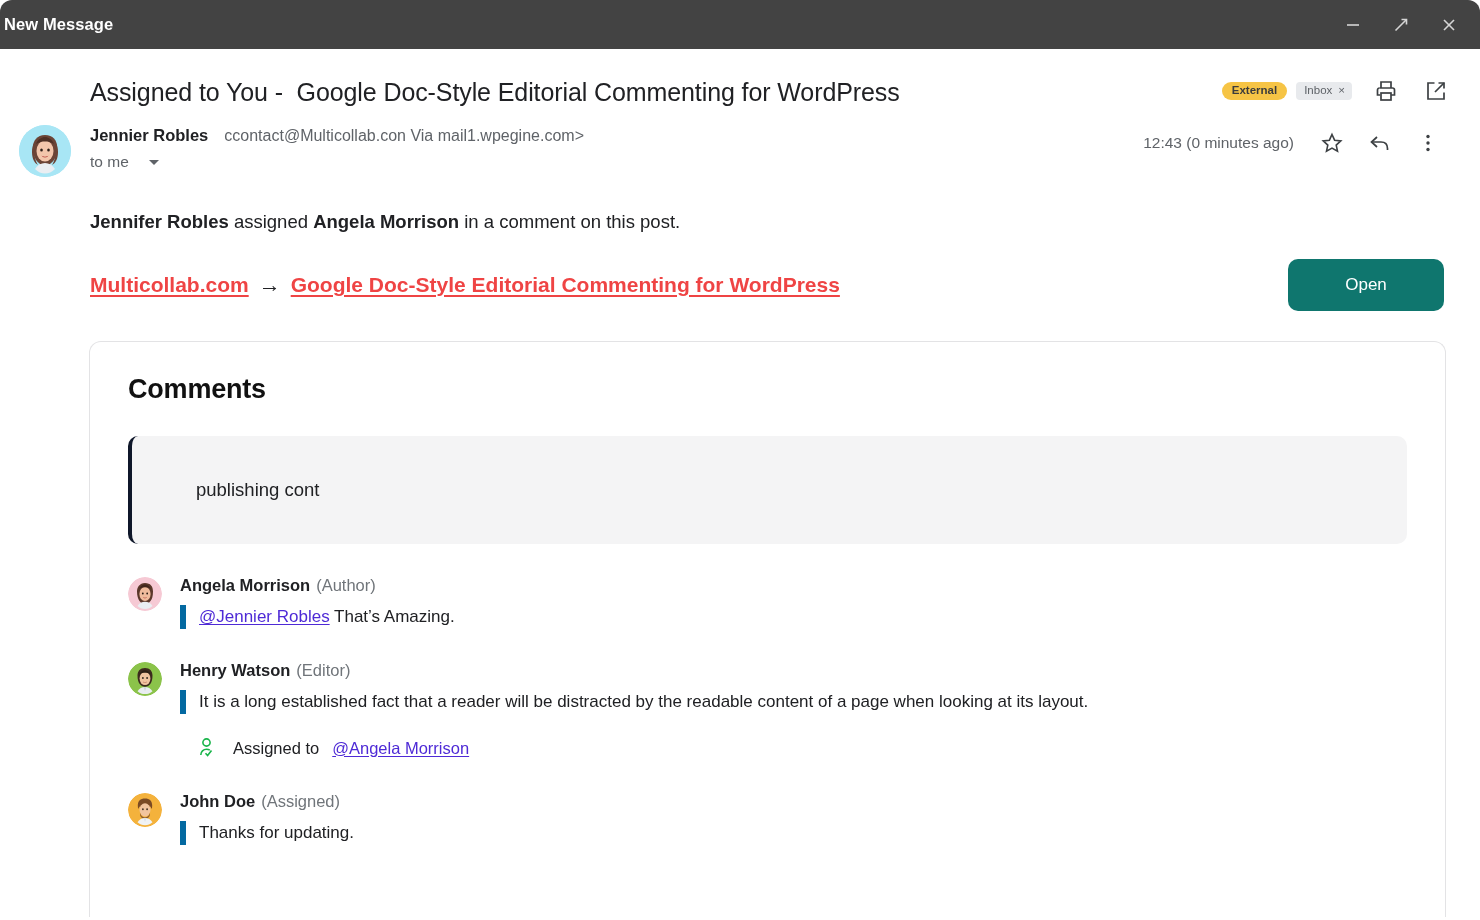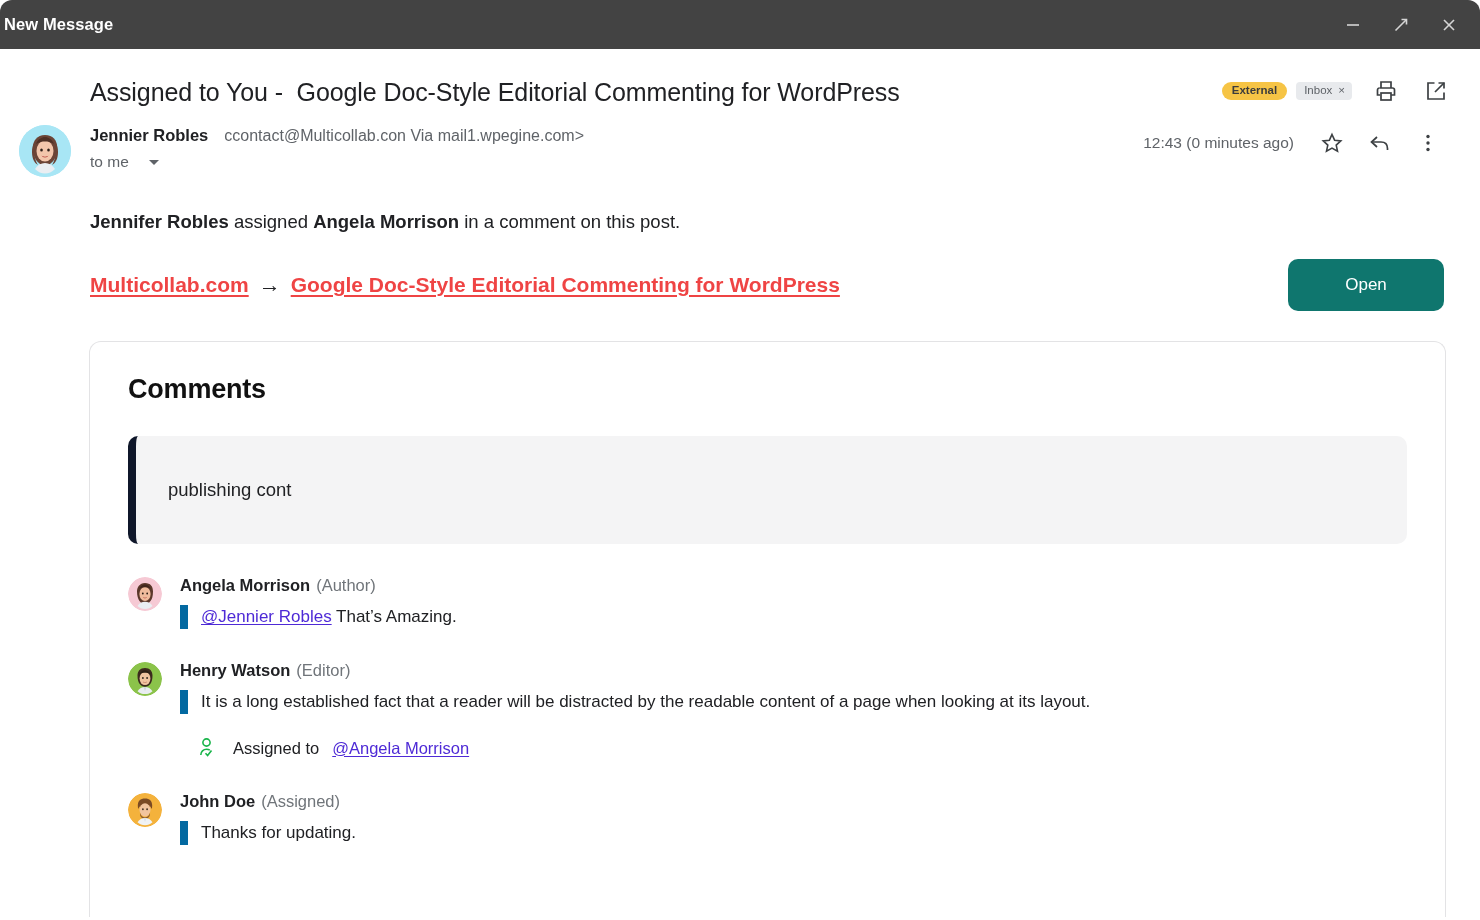--- a/index.html
+++ b/index.html
@@ -230,26 +230,26 @@
   .card-title {
     font-size: 27px;
     font-weight: bold;
     color: #111111;
     letter-spacing: -0.2px;
   }
 
   .quote-box {
     margin-top: 31px;
     background: #f4f4f5;
-    border-left: 8px solid #0f172a;
+    border-left: 4px solid #0f172a;
     border-radius: 10px;
     height: 108px;
     display: flex;
     align-items: center;
-    padding-left: 32px;
+    padding-left: 64px;
     box-sizing: border-box;
   }
   .quote-text { font-size: 18.5px; color: #202124; }
 
   .comment {
     display: flex;
     margin-top: 30px;
   }
   .comment:first-of-type { margin-top: 44px; }
   .c-avatar {
@@ -261,21 +261,21 @@
     margin-right: 18px;
     margin-top: 3px;
   }
   .c-avatar svg { display: block; }
   .c-main { flex: 1; min-width: 0; }
   .c-head { font-size: 16.5px; line-height: 22px; }
   .c-name { font-weight: bold; color: #202124; }
   .c-role { color: #70757a; margin-left: 6px; font-size: 16.5px; }
   .c-body {
     margin-top: 9px;
-    border-left: 8px solid #0369a1;
+    border-left: 6px solid #0369a1;
     padding-left: 13px;
     font-size: 17px;
     line-height: 24px;
     color: #202124;
   }
   .c-body a.mention {
     color: #4e2ad6;
     text-decoration: underline;
     text-underline-offset: 2px;
   }

